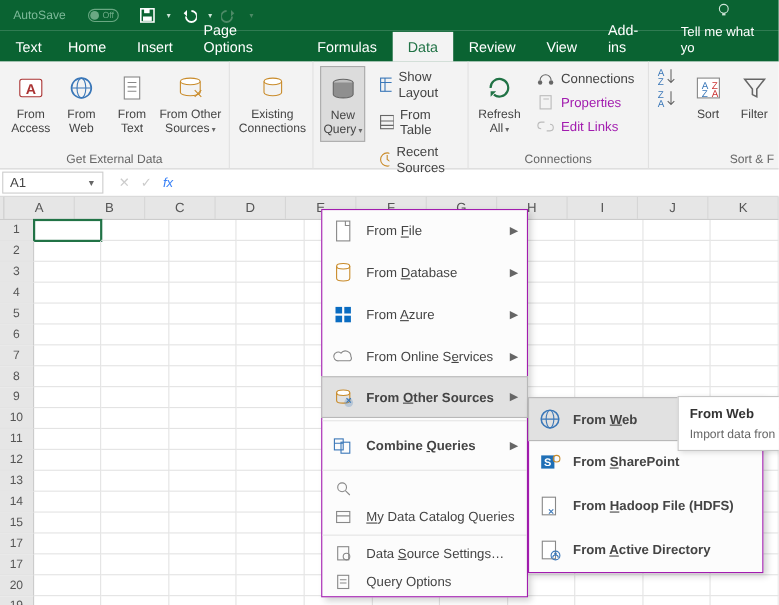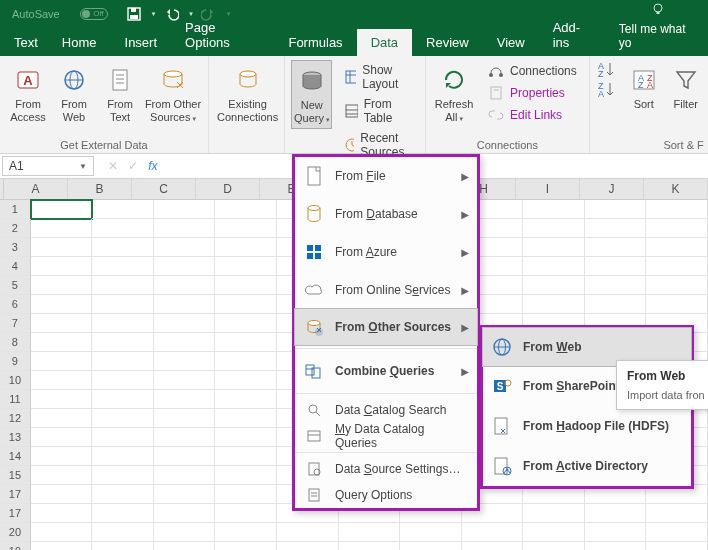--- a/index.html
+++ b/index.html
@@ -38,21 +38,21 @@
 .fx-area .fx { font-style:italic; font-size:12px; color:#3b82f6;}
 .sheet { position:relative; }
 .colhead { display:flex; background:#e6e6e6; border-bottom:1px solid #ccc; }
 .corner { width:32px; height:20px; border-right:1px solid #ccc; background:#e6e6e6;}
 .ch { width:64px; height:20px; border-right:1px solid #d6d6d6; text-align:center; font-size:12px; color:#555; line-height:20px;}
 .rows { }
 .row { display:flex; height:19px; }
 .rh { width:32px; border-right:1px solid #ccc; border-bottom:1px solid #e3e3e3; background:#e6e6e6; text-align:center; font-size:11px; color:#555; line-height:19px;}
 .cell { width:64px; border-right:1px solid #e3e3e3; border-bottom:1px solid #e3e3e3;}
 .cell.active { outline:2px solid #217346; outline-offset:-1px; background:#fff;}
-.menu { position:absolute; background:#fcfcfc; border:3px solid #a21caf; box-shadow:3px 3px 6px rgba(0,0,0,.18); }
+.menu { position:absolute; background:#fcfcfc; border:1px solid #a21caf; box-shadow:3px 3px 6px rgba(0,0,0,.18);margin-top:36px; }
 .menu1 { left:292px; top:154px; width:188px; }
 .menu-item { display:flex; align-items:center; height:38px; padding:0 8px; gap:10px; font-size:12px; }
 .menu-item.small { height:26px; }
 .menu-item .mi-ic { width:22px; display:flex; justify-content:center;}
 .menu-item .mi-lbl { flex:1; }
 .menu-item .arrow { color:#666; font-size:10px; }
 .menu-item.hover { background:#e1e1e1; border:1px solid #b8b8b8; margin:-1px; }
 .menu-sep { height:1px; background:#e4e4e4; margin:3px 0;}
 .menu2 { left:480px; top:325px; width:214px; }
 .menu2 .menu-item { height:40px;}
@@ -671,21 +671,20 @@
       <div class="arrow">▶</div>
     </div>
   <div class="menu-sep"></div>
   <div class="menu-item small">
       <div class="mi-ic">
         <svg width="16" height="16">
           <circle cx="7" cy="7" r="4" fill="none" stroke="#888"></circle>
           <line x1="10" y1="10" x2="14" y2="14" stroke="#888"></line>
         </svg>
       </div>
-      <div class="mi-lbl">Data <span class="u">C</span>atalog Search</div>
     </div>
   <div class="menu-item small">
       <div class="mi-ic">
         <svg width="16" height="16">
           <rect x="2" y="3" width="12" height="10" fill="none" stroke="#888"></rect>
           <line x1="2" y1="7" x2="14" y2="7" stroke="#888"></line>
         </svg>
       </div>
       <div class="mi-lbl"><span class="u">M</span>y Data Catalog Queries</div>
     </div>

